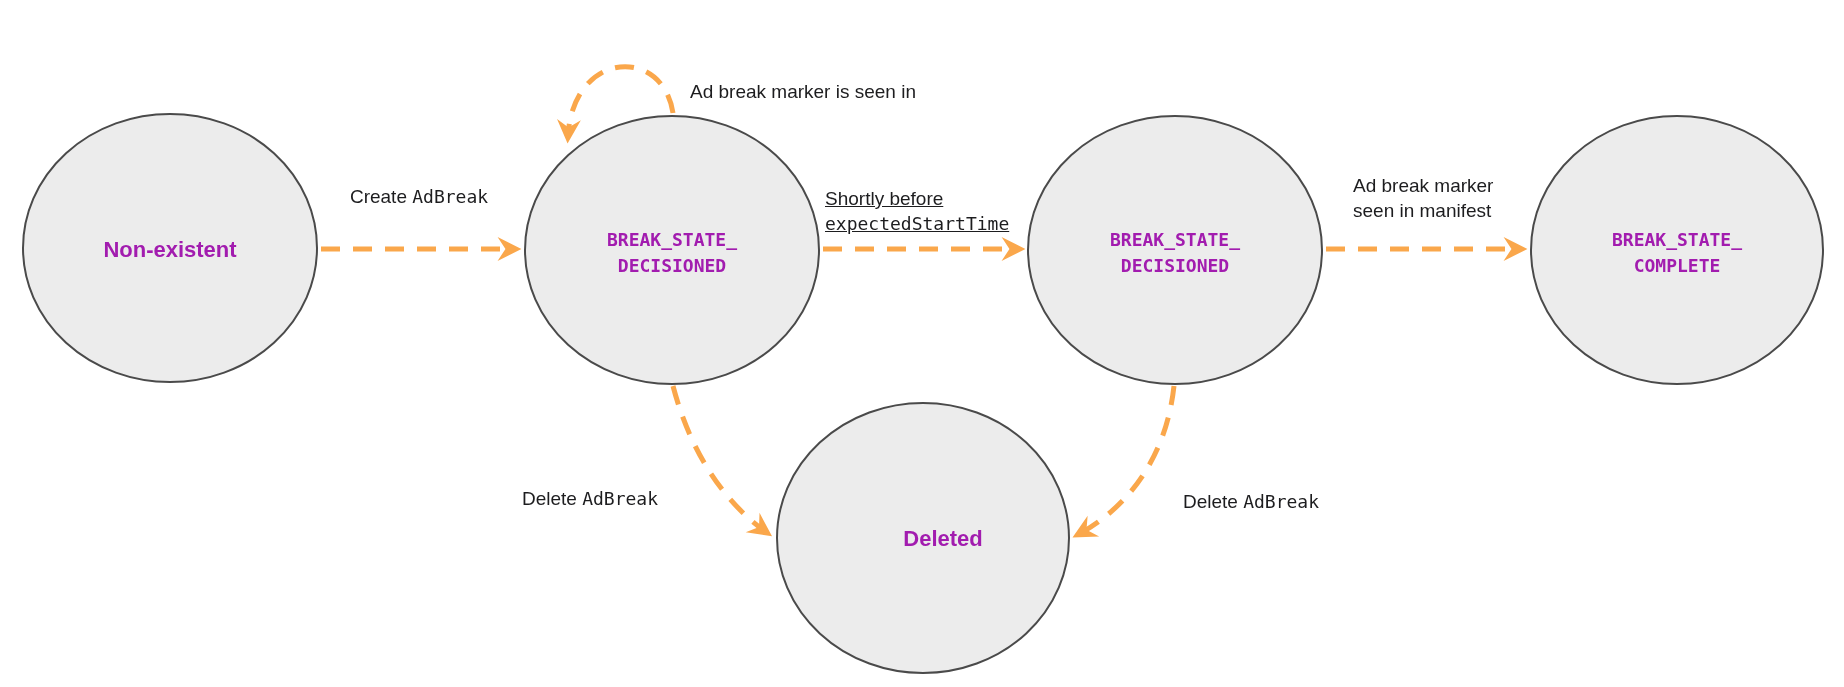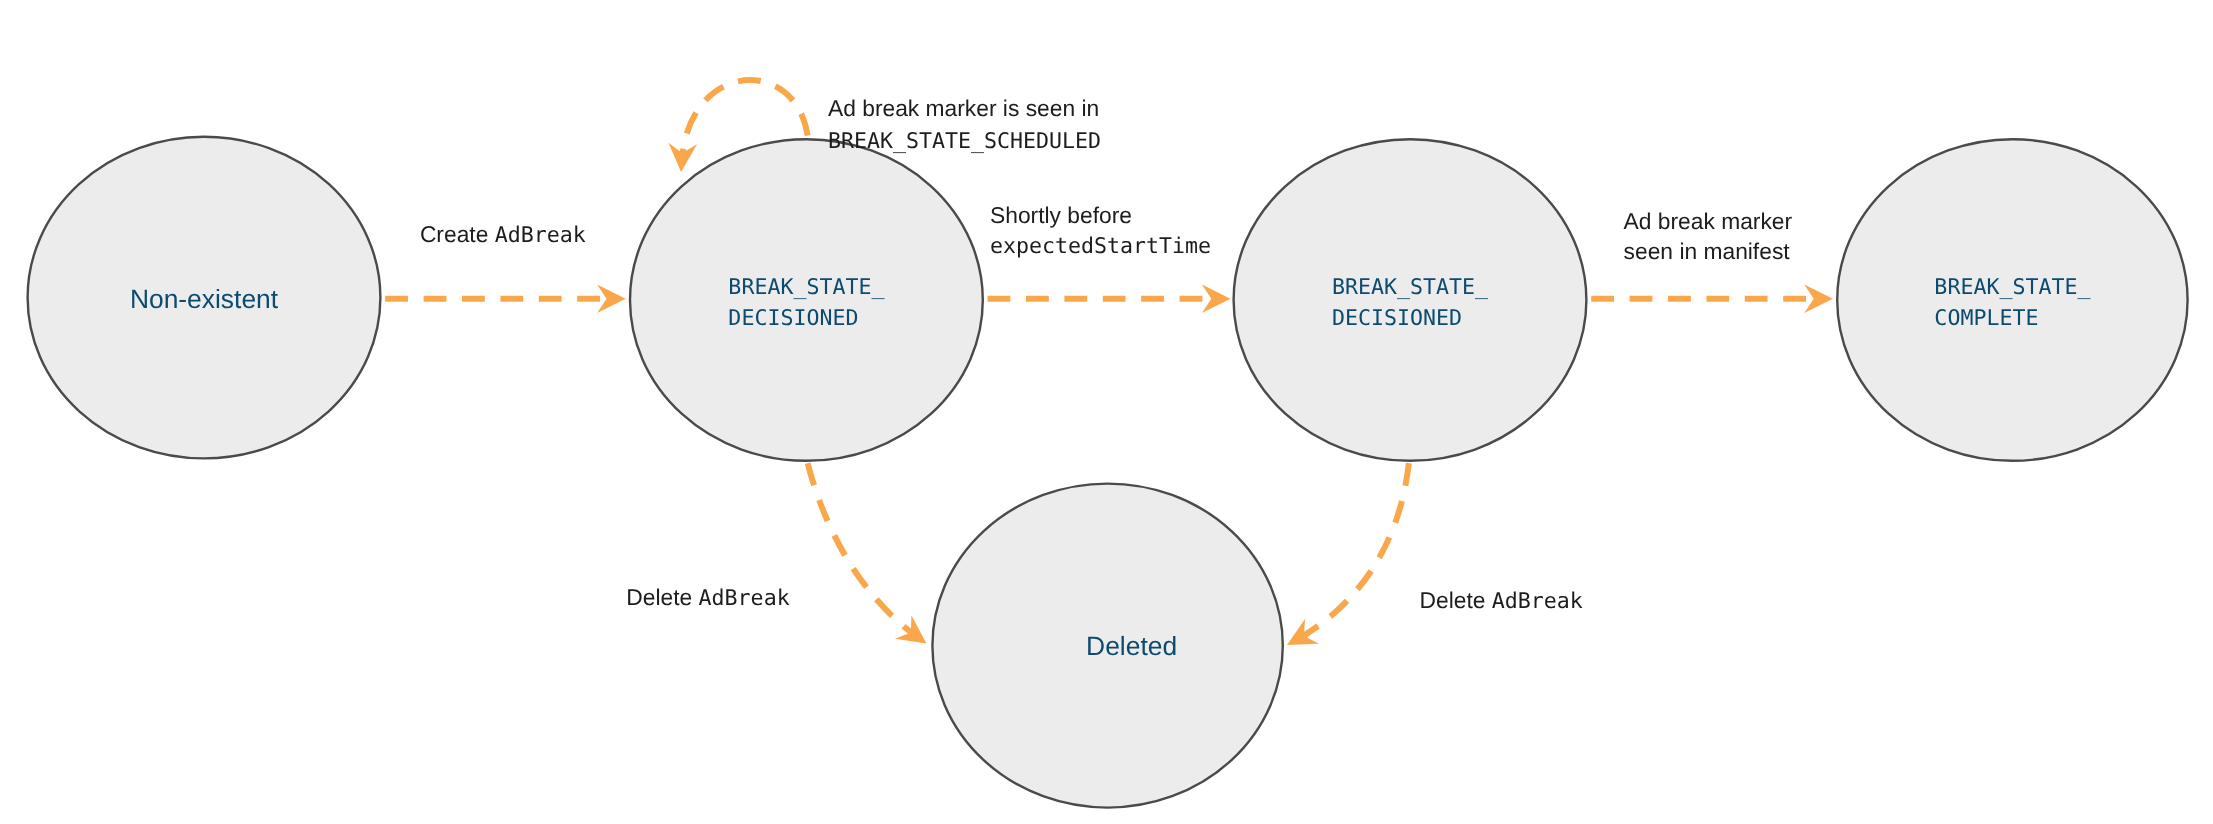--- a/index.html
+++ b/index.html
@@ -44,24 +44,25 @@
     transform: translate(-50%, -50%);
     text-align: center;
   }
   .code {
     font-family: "DejaVu Sans Mono", "Liberation Mono", monospace;
     font-size: 18px;
   }
   .state-label {
     position: absolute;
     transform: translate(-50%, -50%);
-    font-weight: normal;
+    text-align: center;
+    font-weight: bold;
     font-size: 22px;
     line-height: 27px;
-    color: #0c4a6e;
+    color: #a21caf;
     white-space: nowrap;
   }
   .state-label.code-label {
     font-family: "DejaVu Sans Mono", "Liberation Mono", monospace;
     font-size: 18px;
     line-height: 26px;
   }
 </style>
 </head>
 <body>
@@ -107,24 +108,23 @@
   </div>
 
   <div class="state-label" style="left:923px; top:538px;margin-left:20px;">Deleted</div>
 
   <div class="lbl centered" style="left:419px; top:197px;">
     <span>Create </span><span class="code">AdBreak</span>
   </div>
 
   <div class="lbl" style="left:690px; top:33px;margin-top:46px;">
     <div>Ad break marker is seen in</div>
-    <div class="code">BREAK_STATE_SCHEDULED</div>
   </div>
 
-  <div class="lbl" style="left:825px; top:168px; line-height:25px;">
+  <div class="lbl" style="left:825px; top:186px; line-height:25px;text-decoration:underline;">
     <div>Shortly before</div>
     <div class="code">expectedStartTime</div>
   </div>
 
   <div class="lbl" style="left:1338px; top:173px; line-height:25px;margin-left:15px;">
     <div>Ad break marker</div>
     <div>seen in manifest</div>
   </div>
 
   <div class="lbl centered" style="left:590px; top:499px;">

